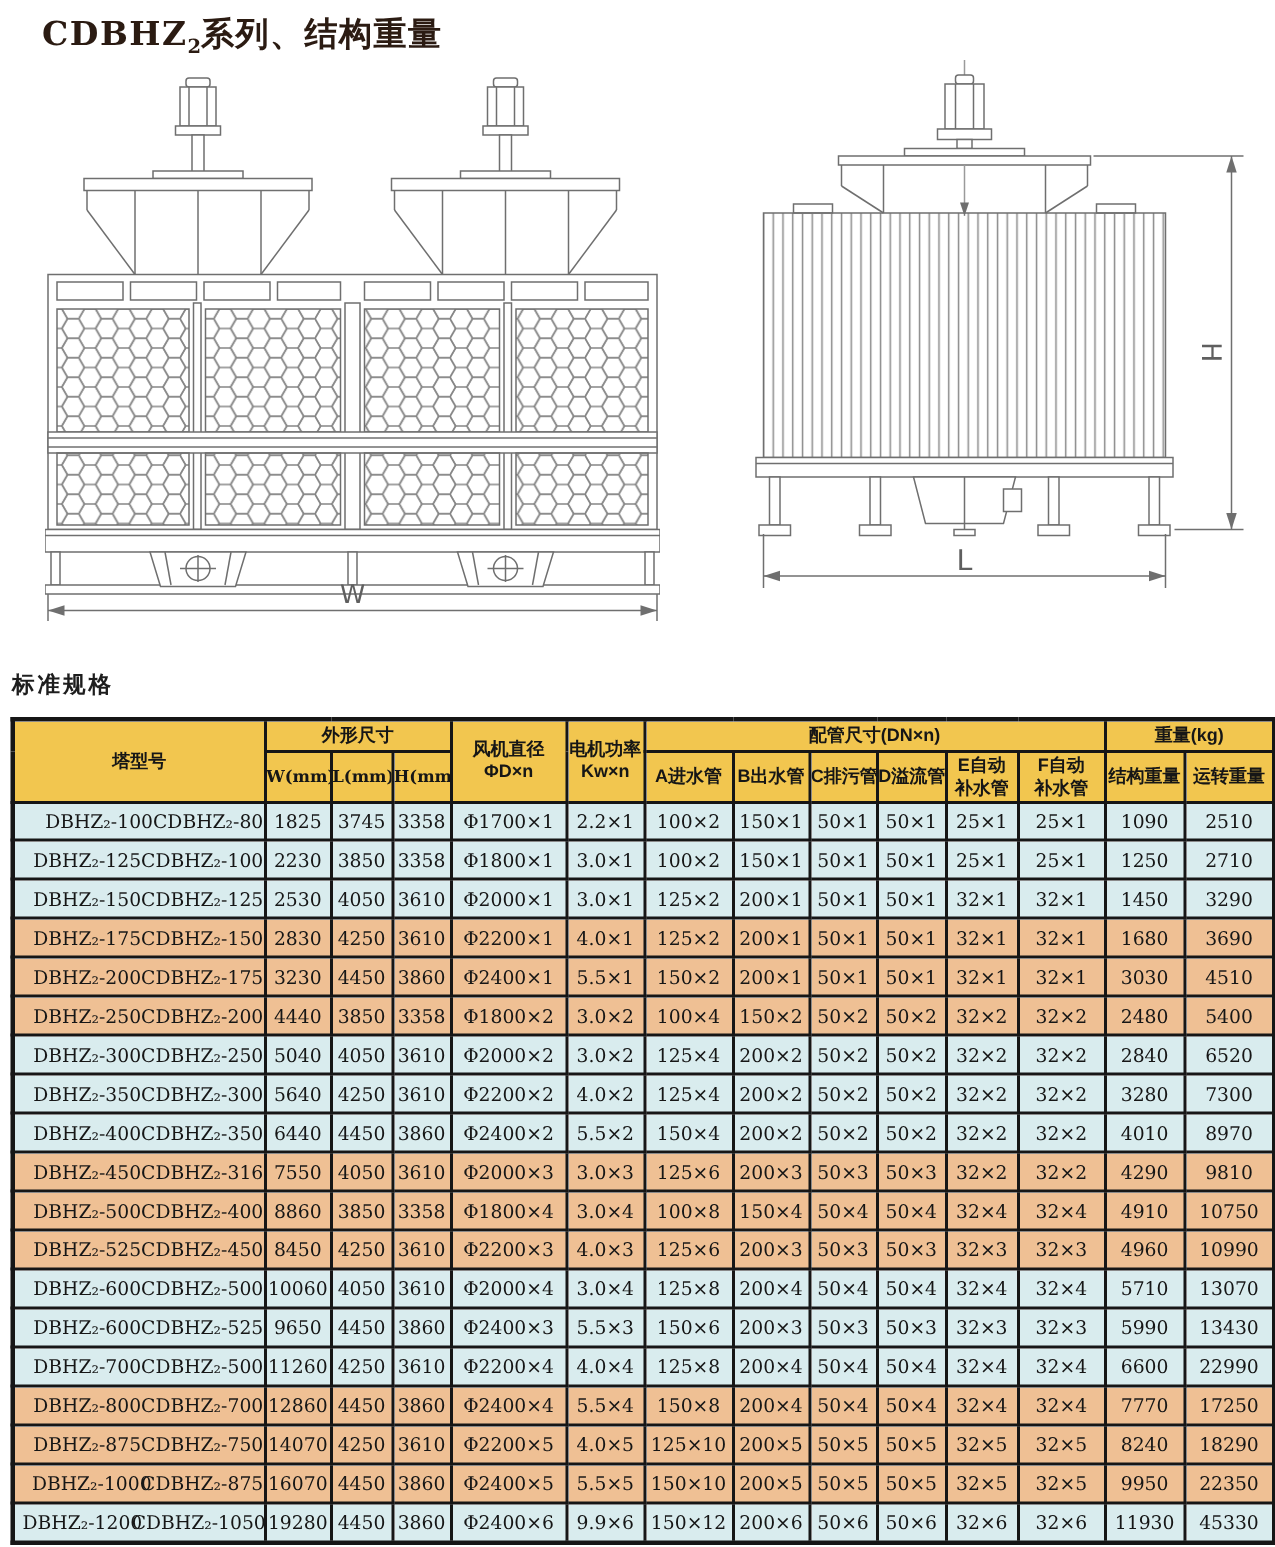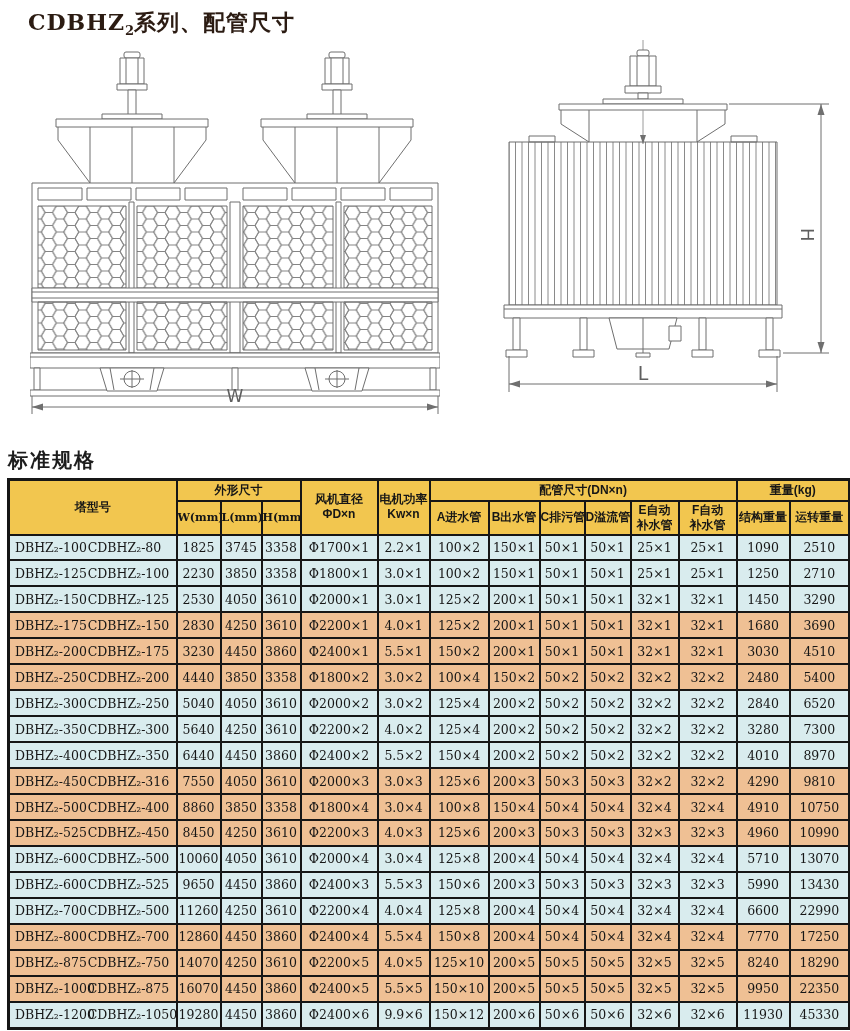--- a/index.html
+++ b/index.html
@@ -1,48 +1,48 @@
 <!DOCTYPE html>
 <html><head>
 <meta charset="utf-8">
 <style>
   html,body{margin:0;padding:0;background:#ffffff;}
   .page{position:relative;width:850px;height:1031px;background:#ffffff;overflow:hidden;
         font-family:"Liberation Sans",sans-serif;color:#161616;}
   .title{position:absolute;left:28px;top:8px;margin:0;color:#2b1b12;
          font-family:"DejaVu Serif",serif;font-weight:bold;font-size:22px;letter-spacing:1px;}
   .title sub{font-size:13px;letter-spacing:0;}
-  .section-heading{position:absolute;left:8px;top:447px;font-size:20px;font-weight:bold;
+  .section-heading{position:absolute;left:8px;top:447px;font-size:15px;font-weight:bold;
          color:#1d1d1d;letter-spacing:2px;font-family:"Liberation Sans",sans-serif;}
   .draw{position:absolute;}
   .draw *{vector-effect:non-scaling-stroke;}
 
   table.spec{position:absolute;left:7px;top:478px;width:841px;height:552px;
       border-collapse:collapse;table-layout:fixed;border:3px solid #161616;}
   table.spec th,table.spec td{border:2px solid #161616;padding:0;overflow:hidden;white-space:nowrap;}
   table.spec th{background:#f2c64f;font-family:"Liberation Sans",sans-serif;
       font-weight:bold;font-size:12px;text-align:center;vertical-align:middle;line-height:1.25;}
   table.spec th.sm{font-size:11px;font-family:"DejaVu Serif",serif;}
   table.spec .blk{display:block;}
   table.spec thead tr.h1{height:21px;}
   table.spec thead tr.h2{height:34px;}
   table.spec td{font-family:"DejaVu Serif",serif;font-size:12.5px;text-align:center;vertical-align:middle;}
-  table.spec td.model{text-align:left;}
+  table.spec td.model{text-align:right;}
   table.spec td.model .m1{display:inline-block;width:47%;padding-left:5px;box-sizing:border-box;}
   table.spec td.model .m2{display:inline-block;}
   tr.row-blue td{background:#d9ecee;}
   tr.row-orange td{background:#efc094;}
   .dimtxt{font-family:"DejaVu Sans",sans-serif;fill:#5f5f5f;}
 </style>
 </head>
 <body>
 
 <div class="page">
 
-  <h1 class="title"><span>CDBHZ</span><sub>2</sub><span>系列、配管尺寸</span></h1>
+  <h1 class="title"><span>CDBHZ</span><sub>2</sub><span>系列、结构重量</span></h1>
 
   <svg class="draw" style="left:30px;top:50px;width:410px;height:372px" viewBox="0 0 410 372">
     <defs>
       <pattern id="hex" width="22.5" height="13" patternUnits="userSpaceOnUse">
         <g stroke="#858585" stroke-width="1" fill="none">
           <path d="M0,6.5 L3.75,0 L11.25,0 L15,6.5 L11.25,13 L3.75,13 Z"></path>
           <path d="M11.25,0 L15,-6.5 L22.5,-6.5 L26.25,0 L22.5,6.5 L15,6.5 Z"></path>
           <path d="M11.25,13 L15,6.5 L22.5,6.5 L26.25,13 L22.5,19.5 L15,19.5 Z"></path>
           <path d="M-11.25,0 L-7.5,-6.5 L0,-6.5 L3.75,0 L0,6.5 L-7.5,6.5 Z"></path>
           <path d="M-11.25,13 L-7.5,6.5 L0,6.5 L3.75,13 L0,19.5 L-7.5,19.5 Z"></path>

